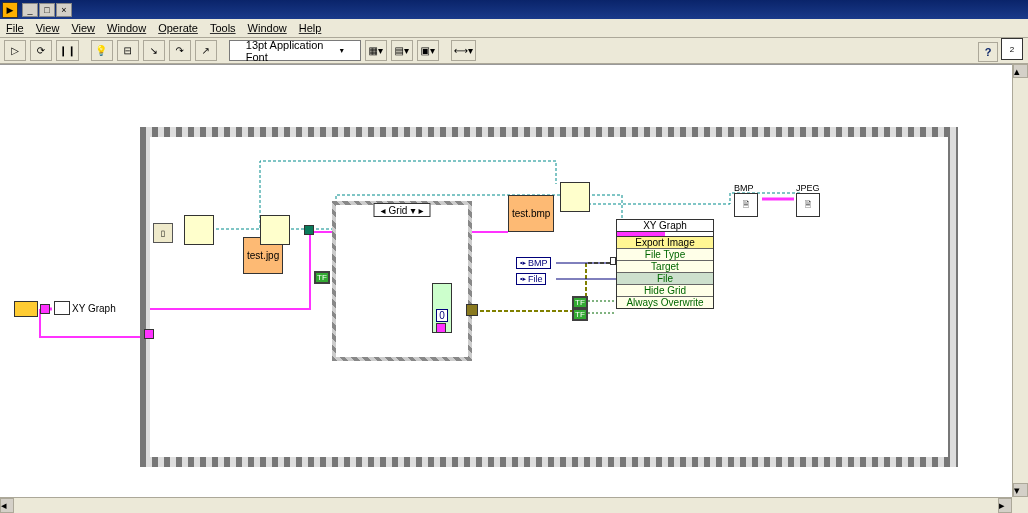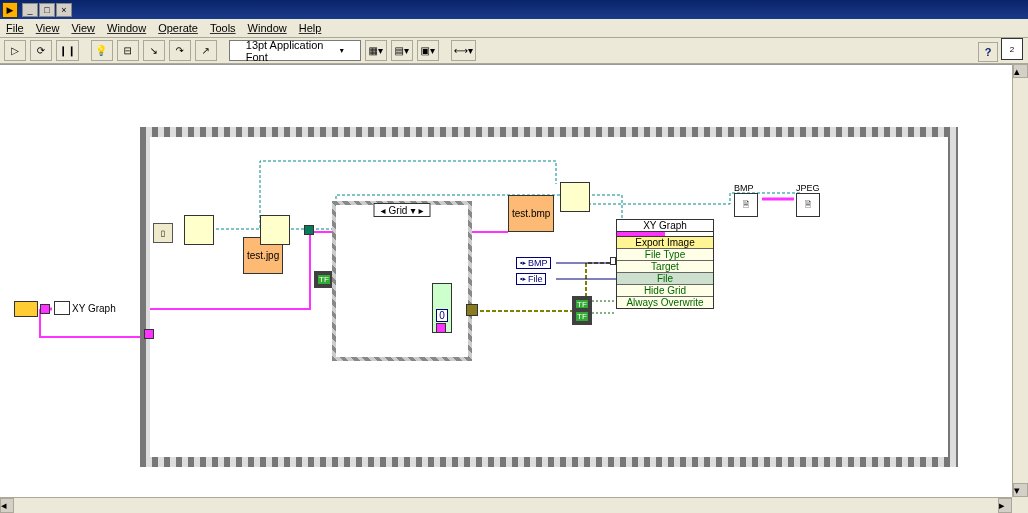--- a/index.html
+++ b/index.html
@@ -76,21 +76,21 @@
     position:absolute; border:4px solid #999;
     border-image: repeating-linear-gradient(45deg,#888 0 4px,#ccc 4px 8px) 4;
     background:#fff;
   }
   .case-hdr {
     position:absolute; top:-2px; left:50%; transform:translateX(-50%);
     background:#fff; border:1px solid #333; padding:0 6px; font-size:10px;
     display:flex; align-items:center; gap:3px; height:14px;
   }
   .smallnode { position:absolute; background:#ffffcc; border:1px solid #333; }
-  .tf { background:#33aa33; color:#fff; font-size:8px; padding:0 1px; border:4px solid #404040;}
+  .tf { background:#33aa33; color:#fff; font-size:8px; padding:0 1px; border:2px solid #404040;}
   .invoke {
     position:absolute; border:1px solid #333; background:#ffffe8;
   }
   .invoke .hdr { background:#5a7a9a; color:#fff; font-size:10px; padding:0 4px; text-align:center;}
   .invoke .sect { background:#fff693; color:#000; font-size:10px; padding:0 4px; text-align:center; border-top:1px solid #333;}
   .invoke .row { font-size:10px; padding:0 4px; text-align:center; border-top:1px solid #666; color:#006600;}
   .ref { position:absolute; border:1px solid #333; background:#fff; width:24px; height:24px;
          display:flex; align-items:center; justify-content:center; font-size:8px;}
   .constbox { position:absolute; border:1px solid #00007a; background:#fff; color:#00007a; font-size:9px; padding:0 3px; display:flex; align-items:center;}
   .constbox .tri { font-size:7px; margin-right:2px;}

